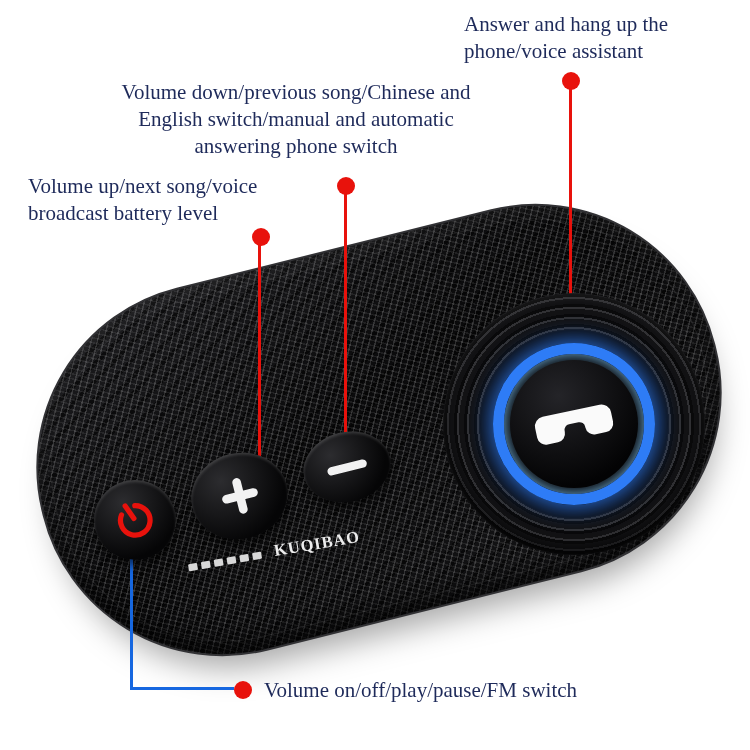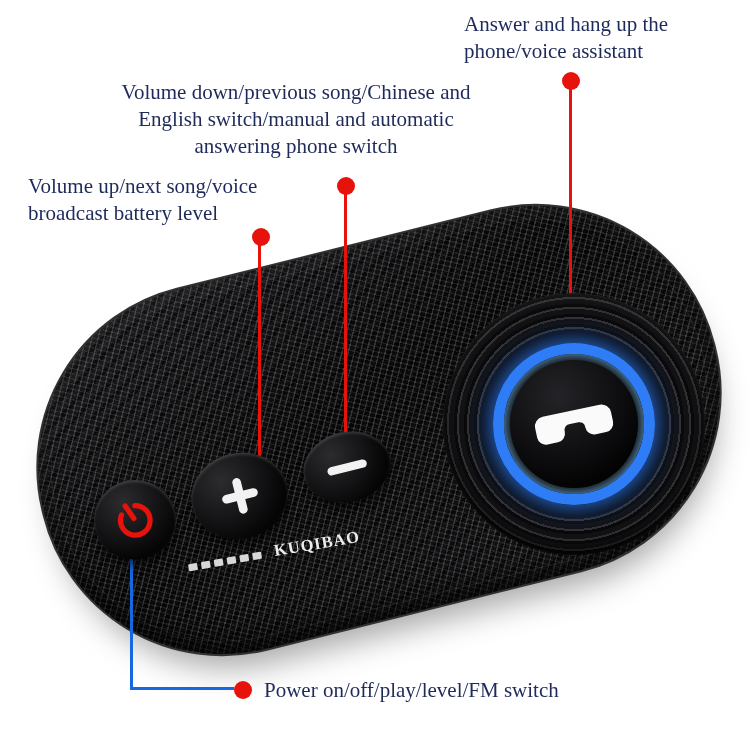--- a/index.html
+++ b/index.html
@@ -92,21 +92,21 @@
   .grille .dash{width:9px;height:6.5px;background:#d8d8d8;border-radius:1px;}
 </style>
 </head>
 <body>
 
 <div class="stage">
 
   <div class="label label-answer">Answer and hang up the phone/voice assistant</div>
   <div class="label label-volume-up">Volume up/next song/voice broadcast battery level</div>
   <div class="label label-volume-down">Volume down/previous song/Chinese and English switch/manual and automatic answering phone switch</div>
-  <div class="label label-power">Power on/off/play/level/FM switch</div>
+  <div class="label label-power">Volume on/off/play/pause/FM switch</div>
 
   <div class="dot dot-answer"></div>
   <div class="dot dot-volume-down"></div>
   <div class="dot dot-volume-up"></div>
   <div class="dot dot-power"></div>
 
   <div class="redline line-answer"></div>
   <div class="redline line-volume-down"></div>
   <div class="redline line-volume-up"></div>
   <div class="blueline line-power-v"></div>

